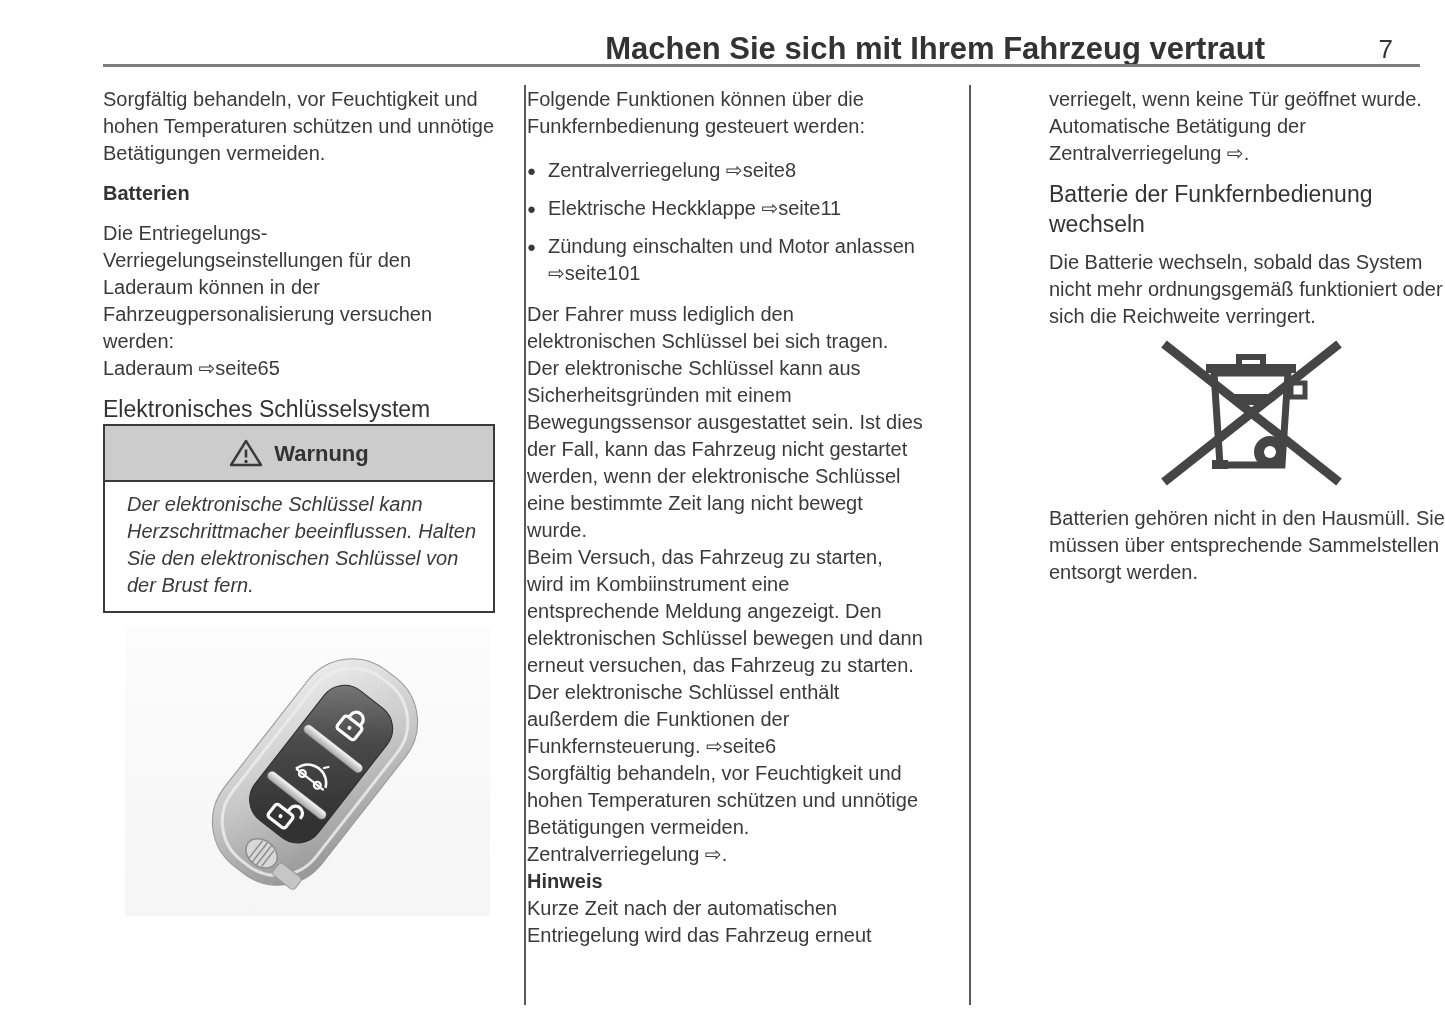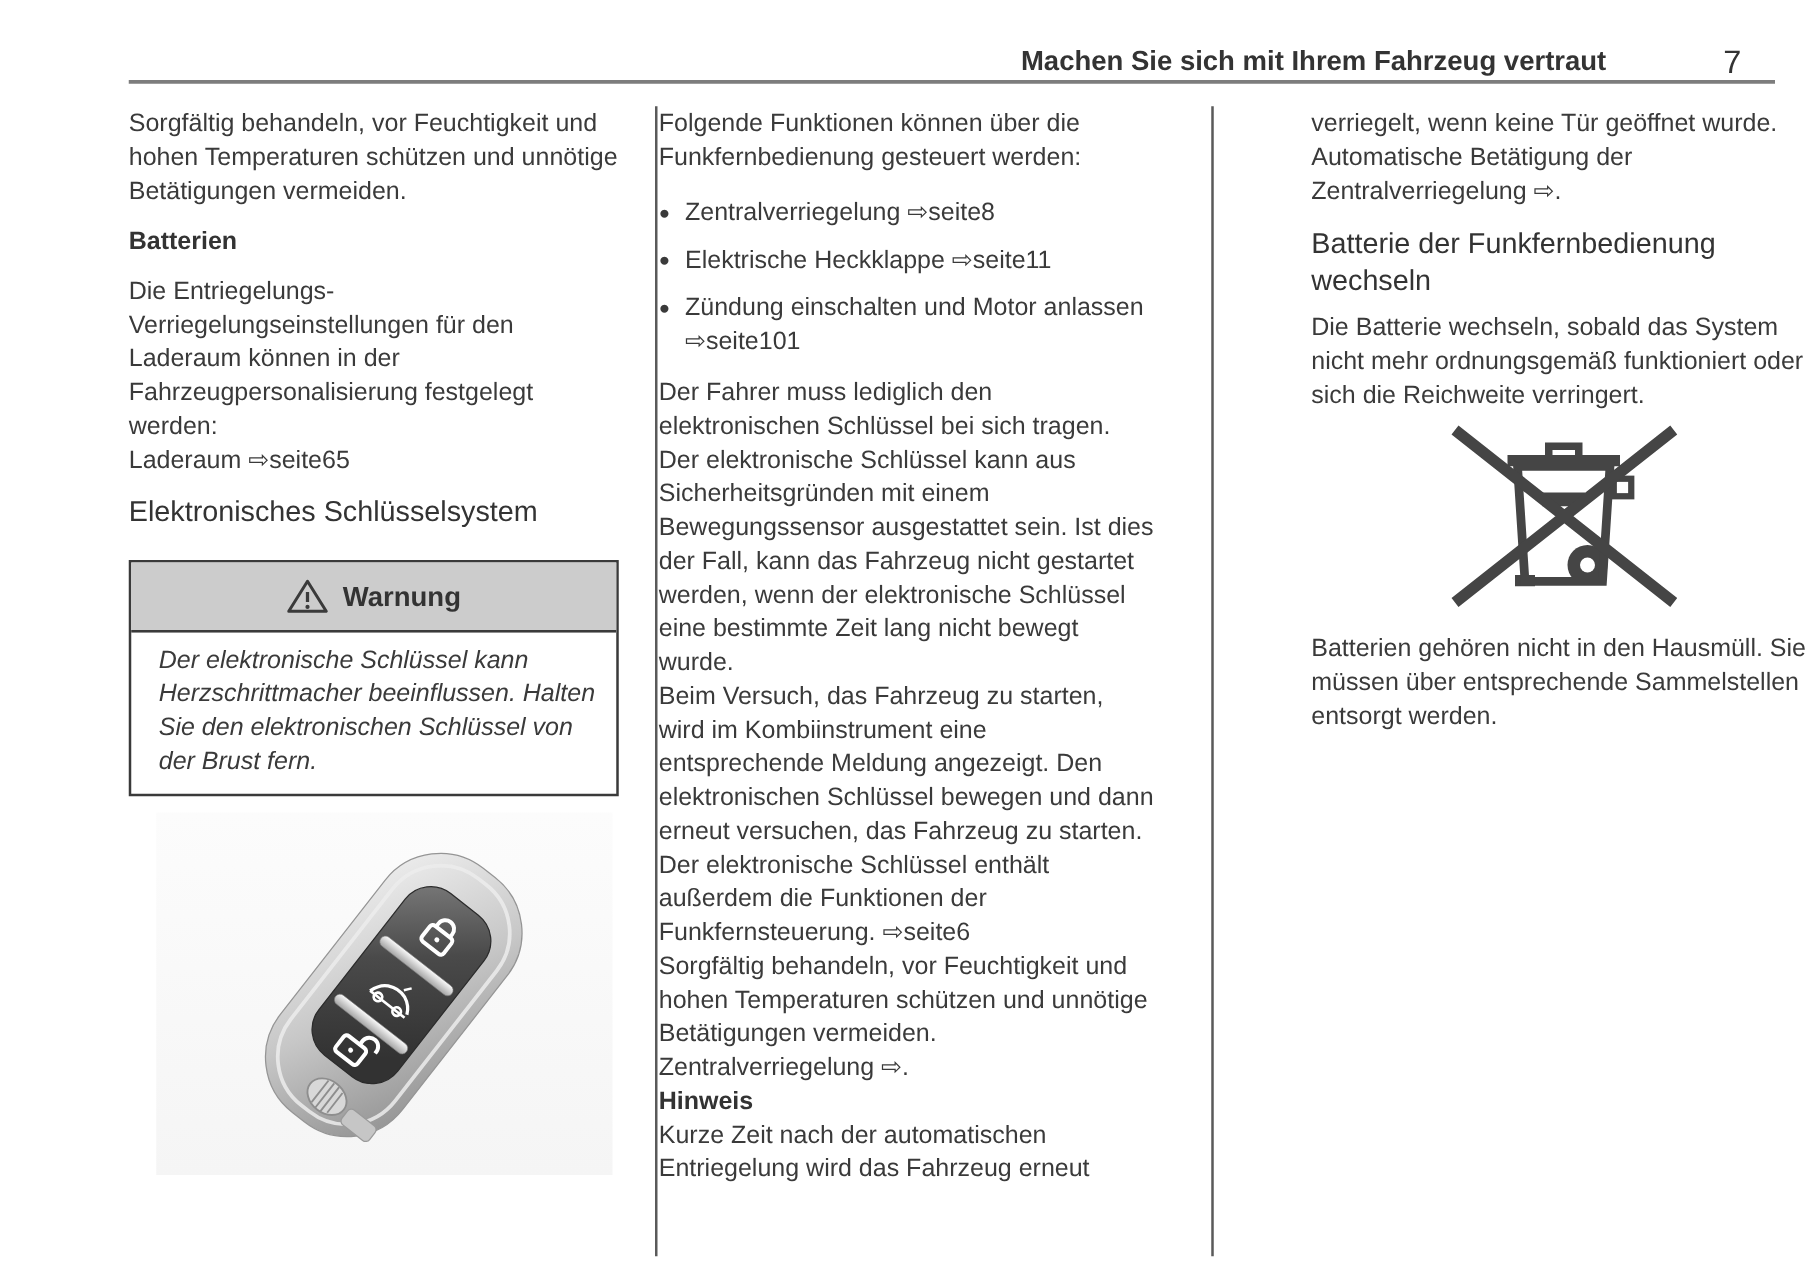--- a/index.html
+++ b/index.html
@@ -4,22 +4,22 @@
 <style>
   html,body { margin:0; padding:0; background:#ffffff; }
   .page {
     position:relative; width:1445px; height:1018px; overflow:hidden;
     background:#ffffff; color:#3a3a3a;
     font-family:"Liberation Sans", sans-serif;
     font-size:20px; line-height:27px;
   }
   
   .chapter-title {
-    position:absolute; top:34px; right:160px;
-    font-size:22px; line-height:30px; font-weight:bold; color:#333;
+    position:absolute; top:34px; right:180px;
+    font-size:31px; line-height:30px; font-weight:bold; color:#333;
     white-space:nowrap;
   }
   .page-number {
     position:absolute; top:34px; right:52px;
     font-size:26px; line-height:30px; font-weight:400; color:#333;
   }
   .header-rule {
     position:absolute; left:103px; top:64px; width:1317px; height:3px;
     background:#7d7d7d;
   }
@@ -35,21 +35,21 @@
   .vsep-2 { left:969px; }
 
   p { margin:0; }
   .pre { white-space:pre-line; }
   .h-small { margin:13px 0 0 0; font-size:20px; line-height:27px; font-weight:bold; color:#333; }
   .h-big   { margin:12px 0 0 0; font-size:23px; line-height:30px; font-weight:normal; color:#333; }
   .mt13 { margin-top:13px; }
   .bold { font-weight:bold; color:#333; }
 
   
-  .warnbox { margin-top:24px; border:2px solid #3a3a3a; }
+  .warnbox { margin-top:0; border:2px solid #3a3a3a; }
   .warnhead {
     display:flex; align-items:center; justify-content:center; gap:11px;
     background:#cccccc; border-bottom:2px solid #3a3a3a;
     padding:12px 0; font-size:22px; line-height:27px; font-weight:bold; color:#333;
   }
   .warnbody { padding:9px 11px 12px 22px;font-style:italic; }
 
   
   .keyphoto {
     margin:13px 0 0 22px; width:365px; height:290px;
@@ -77,21 +77,21 @@
   <div class="page-number">7</div>
   <div class="header-rule"></div>
 
   <div class="vsep vsep-1"></div>
   <div class="vsep vsep-2"></div>
 
   <div class="col col-left">
     <p>Sorgfältig behandeln, vor Feuchtigkeit und hohen Temperaturen schützen und unnötige Betätigungen vermeiden.</p>
     <div class="h-small">Batterien</div>
     <p class="pre mt13">Die Entriegelungs-
-Verriegelungseinstellungen für den Laderaum können in der Fahrzeugpersonalisierung festgelegt werden:
+Verriegelungseinstellungen für den Laderaum können in der Fahrzeugpersonalisierung versuchen werden:
 Laderaum ⇨seite65</p>
     <div class="h-big">Elektronisches Schlüsselsystem</div>
 
     <div class="warnbox">
       <div class="warnhead">
         <svg width="34" height="30" viewBox="0 0 34 30">
           <path d="M17 3 L32 27 L2 27 Z" fill="none" stroke="#3a3a3a" stroke-width="2.4" stroke-linejoin="round"></path>
           <line x1="17" y1="11.5" x2="17" y2="19.5" stroke="#3a3a3a" stroke-width="2.6"></line>
           <circle cx="17" cy="23.5" r="1.7" fill="#3a3a3a"></circle>
         </svg>

